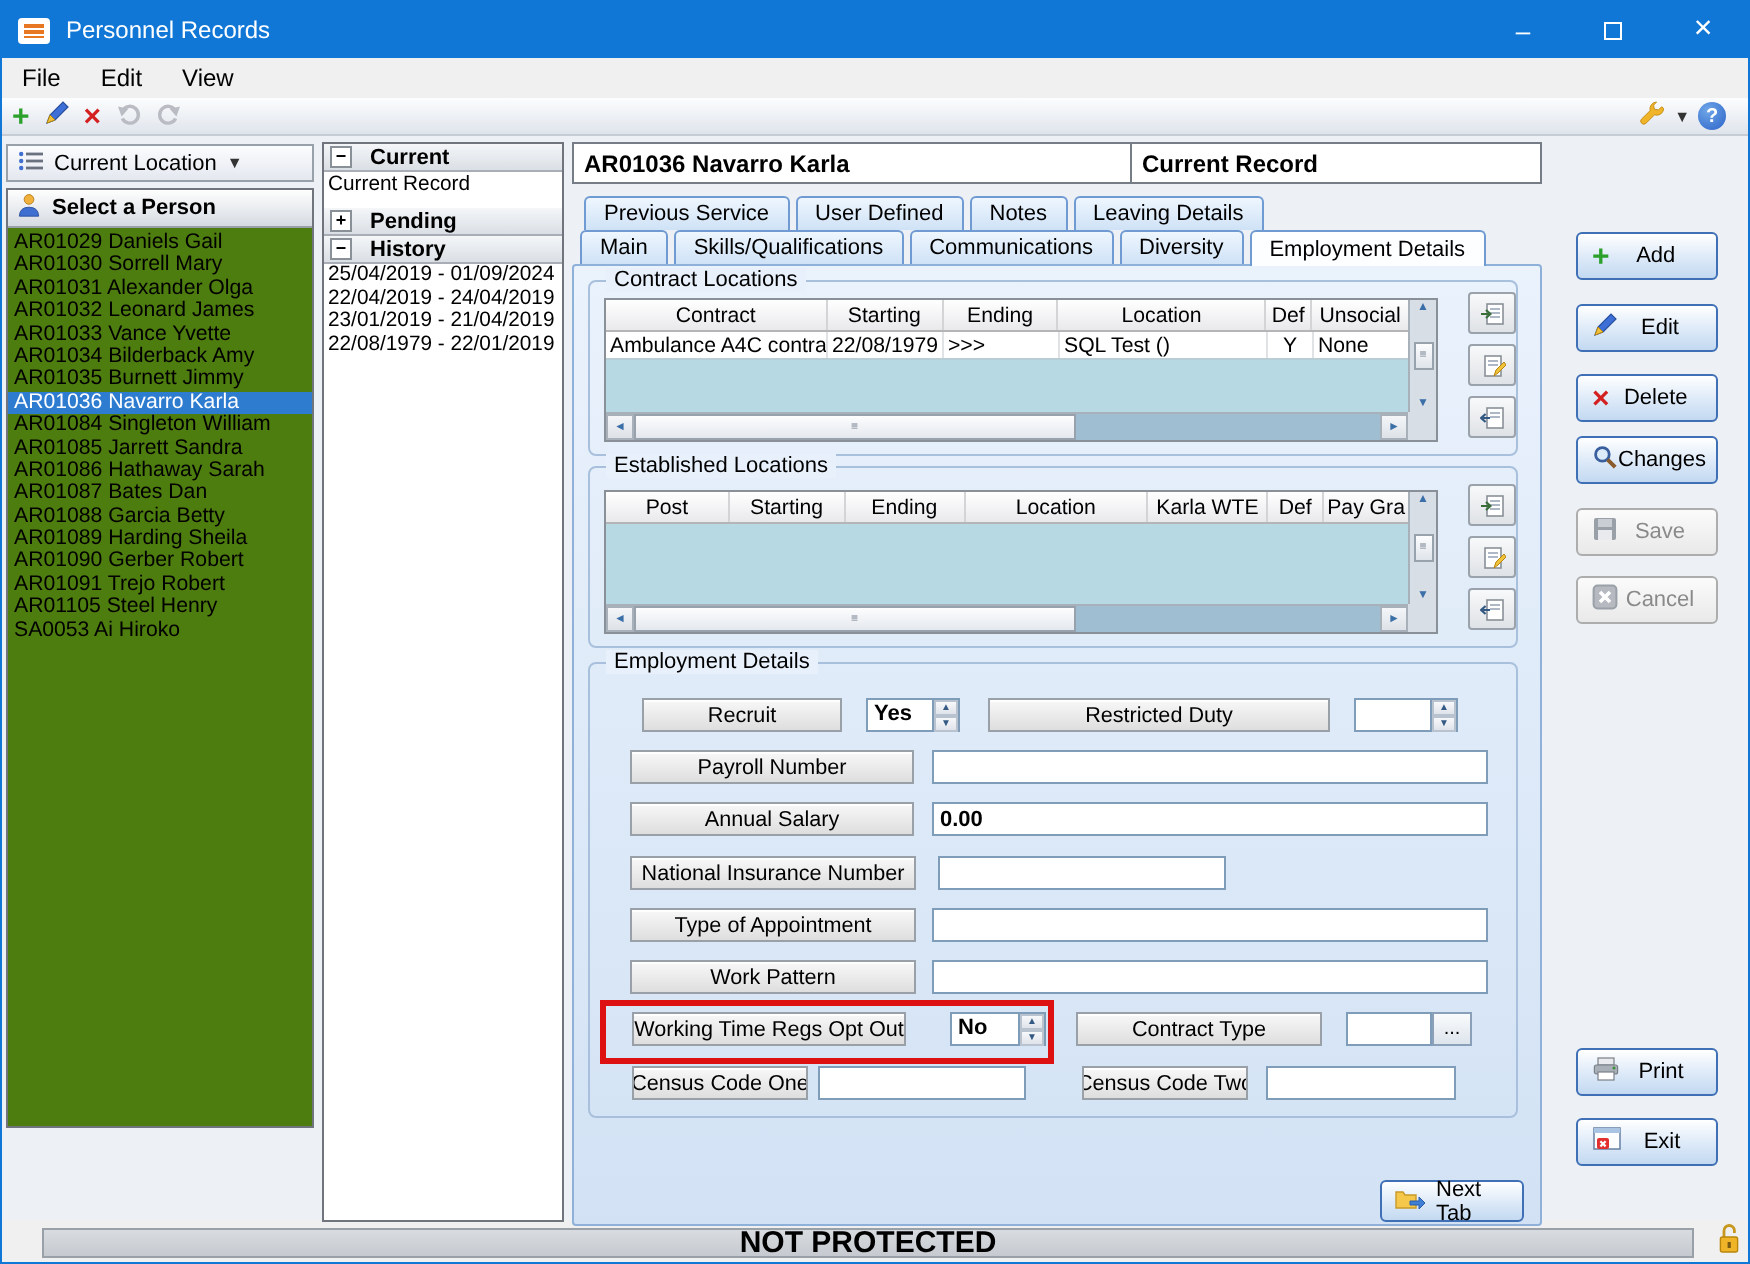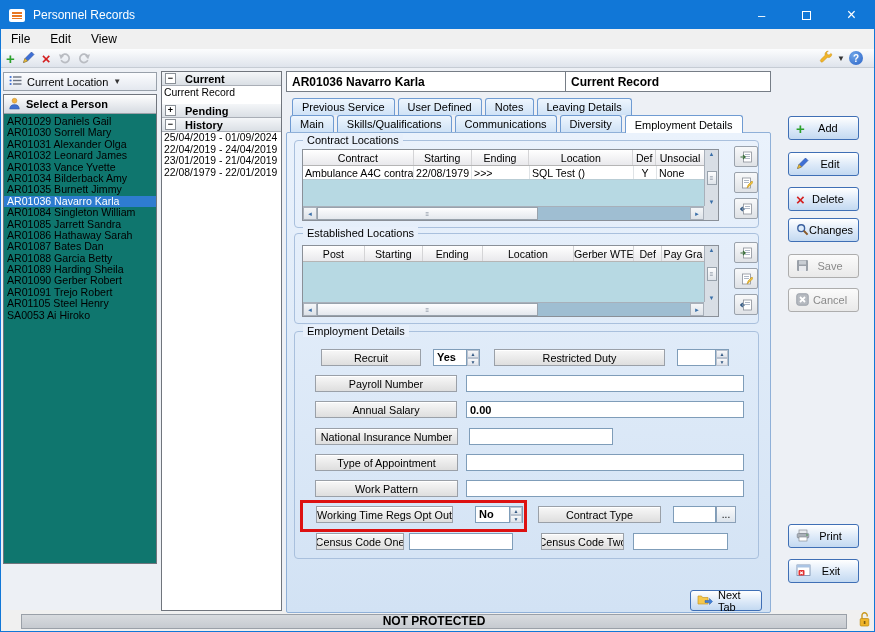--- a/index.html
+++ b/index.html
@@ -19,21 +19,21 @@
   .menubar{position:absolute;top:28px;left:0;right:0;height:20px;background:#f0f0f0;display:flex;align-items:center;font-size:12px}
   .menu-item{padding:0 10px;height:100%;display:flex;align-items:center}
   .toolbar{position:absolute;top:48px;left:0;right:0;height:19px;background:linear-gradient(#fcfdfe,#dfe4ec);border-bottom:1px solid #c6ccd4;display:flex;align-items:center;padding:0 5px;gap:7px}
   .tb-glyph{font-weight:bold;line-height:1}
   .toolbar-right{margin-left:auto;display:flex;align-items:center;gap:4px;padding-right:6px}
   .help-circle{width:14px;height:14px;border-radius:50%;background:radial-gradient(circle at 35% 30%,#6fa6e8,#2b63c8);color:#fff;font-weight:bold;font-size:10px;display:flex;align-items:center;justify-content:center}
   .content-bg{position:absolute;left:0;right:0;top:67px;bottom:21px;background:#edf0f5}
   
   .loc-bar{position:absolute;left:2px;top:71px;width:154px;height:19px;border:1px solid #98a0aa;background:linear-gradient(#fbfcfe,#e4e8ef);display:flex;align-items:center;gap:5px;padding:0 5px}
   .caret{font-size:8px;color:#333}
-  .person-box{position:absolute;left:2px;top:93px;width:154px;height:470px;border:1px solid #70757d;background:#0f766e;display:flex;flex-direction:column}
+  .person-box{position:absolute;left:2px;top:93px;width:154px;height:470px;border:1px solid #70757d;background:#4d7c0f;display:flex;flex-direction:column}
   .box-header{height:19px;background:linear-gradient(#fefefe,#d6dbe2);border-bottom:1px solid #9aa0a8;display:flex;align-items:center;gap:5px;padding:0 4px;font-weight:bold;font-size:11px}
   .person-list{flex:1;overflow:hidden;padding-top:2px}
   .person-item{height:11.4px;line-height:11.4px;padding-left:3px;white-space:nowrap;font-size:10.6px}
   .person-item.selected{background:#2e7cd0;color:#fff}
   .find-box{position:absolute;left:2px;top:565px;width:154px;height:43px;border:1px solid #70757d;background:#fff}
   .find-header{height:18px;background:linear-gradient(#fefefe,#d6dbe2);border-bottom:1px solid #9aa0a8;display:flex;align-items:center;padding:0 4px;font-weight:bold}
   .find-icons{margin-left:auto;display:flex;gap:4px;align-items:center}
   .find-input{position:absolute;left:2px;top:21px;width:148px;height:18px;border:1px solid #7f9db9;font:inherit;padding:0 3px}
   
   .tree-panel{position:absolute;left:160px;top:70px;width:121px;height:540px;border:1px solid #70757d;background:#fff}
@@ -72,21 +72,21 @@
   .spin-btns{width:13px;display:flex;flex-direction:column;border-left:1px solid #7f9db9}
   .spin-btns span{flex:1;background:linear-gradient(#f7f8fa,#dfe3ea);border:1px solid #b9c2cf;font-size:5px;line-height:6px;text-align:center;color:#345a84}
   .browse-btn{position:absolute;height:17px;border:1px solid #8aa0b8;background:linear-gradient(#fafbfc,#dde4ec);font-size:10px;line-height:15px;text-align:center}
   .hl-red{position:absolute;border:3px solid #dd1111;z-index:5;pointer-events:none}
   
   .side-btn{position:absolute;left:787px;width:71px;height:24px;border:1px solid #3f6fb5;border-radius:3px;background:linear-gradient(#ffffff,#dce9f8 55%,#c3d9f1);display:flex;align-items:center;padding:0 7px;font-size:11px}
   .side-btn .lbl{flex:1;text-align:center}
   .side-btn.disabled{border-color:#adadad;background:linear-gradient(#fbfbfb,#e9e9e9);color:#8a8a8a}
   .next-tab{position:absolute;width:72px;height:21px;border:1px solid #3f6fb5;border-radius:3px;background:linear-gradient(#ffffff,#dce9f8 55%,#c3d9f1);display:flex;align-items:center;gap:5px;padding:0 6px;font-size:11px}
   
-  .statusbar{position:absolute;left:20px;top:613px;width:826px;height:15px;background:linear-gradient(#d8dbdf,#c6cad0);border:1px solid #9aa0a8;text-align:center;font-weight:bold;font-size:12px;line-height:13px}
+  .statusbar{position:absolute;left:20px;top:613px;width:826px;height:15px;background:linear-gradient(#d8dbdf,#c6cad0);border:1px solid #9aa0a8;text-align:center;font-weight:bold;font-size:15px;line-height:13px}
   .lock-wrap{position:absolute;right:3px;top:610px}
 </style>
 </head>
 <body>
 
 <div class="window">
 
   <div class="titlebar">
     <span class="app-icon">
         <i></i>
@@ -276,21 +276,21 @@
     </div>
 
     <div class="groupbox" style="left:7px;top:100px;width:465px;height:91px">
       <span class="groupbox-title">Established Locations</span>
       <div class="grid" style="left:7px;top:11px;width:417px;height:72px">
         <div class="grid-head" style="margin-right:14px">
           <span class="gh" style="width:62px">Post</span>
           <span class="gh" style="width:58px">Starting</span>
           <span class="gh" style="width:60px">Ending</span>
           <span class="gh" style="width:92px">Location</span>
-          <span class="gh" style="width:60px">Gerber WTE</span>
+          <span class="gh" style="width:60px">Karla WTE</span>
           <span class="gh" style="width:28px">Def</span>
           <span class="gh" style="width:42px;border-right:none">Pay Gra</span>
         </div>
         <div class="vscroll" style="bottom:14px">
           <span>▲</span>
           <span class="vthumb">≡</span>
           <span>▼</span>
         </div>
         <div class="hscroll" style="right:14px">
           <span class="harrow">◄</span>

